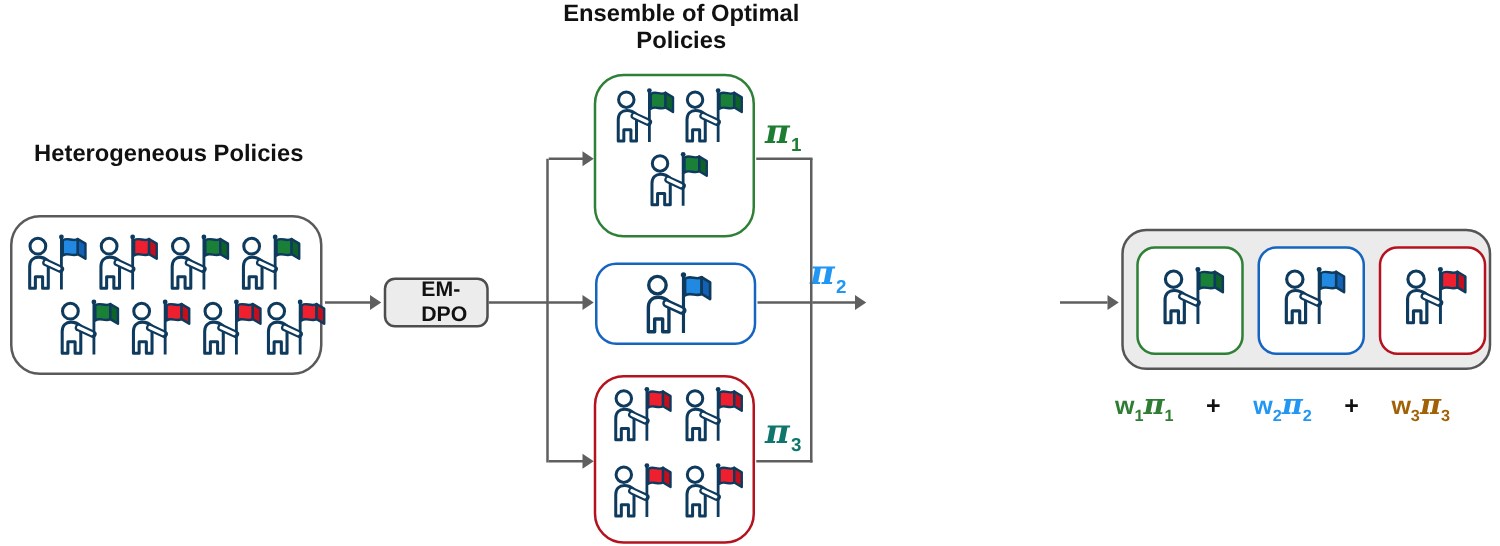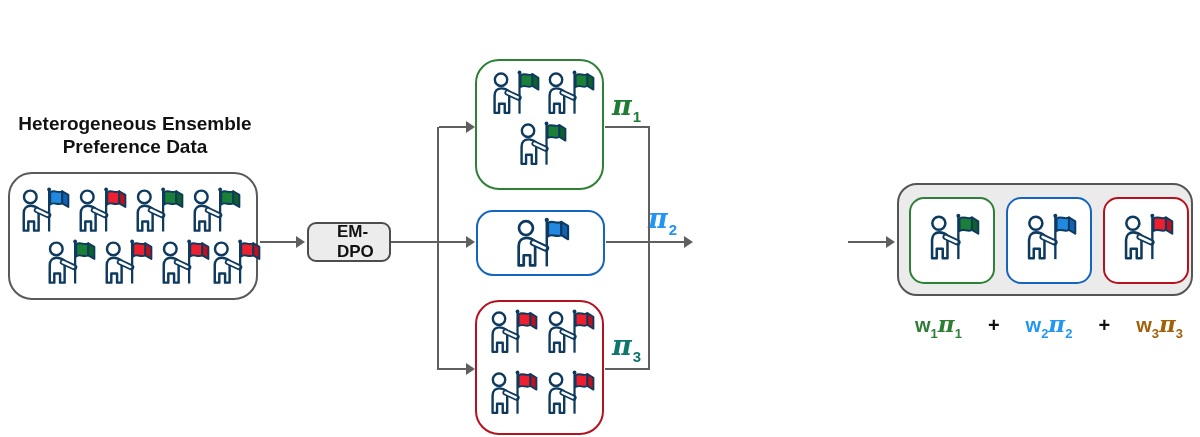--- a/index.html
+++ b/index.html
@@ -46,39 +46,42 @@
 
   
   .pi-label { position:absolute; white-space:nowrap; }
   .pi-sym { font-family:"DejaVu Serif", serif; font-style:italic; font-weight:bold; font-size:27px; }
   .pi-sub { font-size:15px; font-weight:bold; position:relative; top:7px; left:1px; }
   .pi-1 { left:612px; top:90px;  color:#1e7d32; }
   .pi-2 { left:648px; top:203px; color:#2196f3;text-align:right; }
   .pi-3 { left:612px; top:330px; color:#0f766e; }
 
   
-  .formula { position:absolute; left:915px; top:310px; width:268px;
+  .formula { position:absolute; left:892px; top:310px; width:268px;
              display:flex; justify-content:space-between; align-items:baseline; white-space:nowrap; }
   .term { font-weight:bold; font-size:20px; }
   .term .coef { font-family:"Liberation Sans", sans-serif; }
   .term .pisym { font-family:"DejaVu Serif", serif; font-style:italic; font-size:23px; }
   .term .sub { font-size:13px; position:relative; top:6px; }
   .term-1 { color:#2e7d32; }
   .term-2 { color:#2196f3; }
   .term-3 { color:#a16207; }
   .op { color:#111111; font-weight:bold; font-size:20px; }
 </style>
 </head>
 <body>
 
 <div class="canvas">
 
   <div class="title title-input">
-    <div>Heterogeneous Ensemble</div>
-    <div>Preference Data</div>
+    <div>Heterogeneous Policies</div>
+  </div>
+  <div class="title title-ensemble">
+    <div>Ensemble of Optimal</div>
+    <div>Policies</div>
   </div>
 
   <div class="data-box">
     <span class="pf" style="left:5px;top:12px;width:56px">
         <svg viewBox="0 0 64 56" xmlns="http://www.w3.org/2000/svg">
   <circle cx="39" cy="4" r="2.2" fill="#0e3a5e"></circle>
   <line x1="39" y1="4" x2="39" y2="52" stroke="#0e3a5e" stroke-width="2.6"></line>
   <path class="f-main" d="M40.3,7.2 C45,3.8 49,8.8 54,6 L54,19.8 C49,22.6 45,17.6 40.3,21 Z" stroke="#0e3a5e" stroke-width="2.2" stroke-linejoin="round" fill="#2289e2"></path>
   <path class="f-fold" d="M54,6 L61,10.2 L61,24 L54,19.8 Z" stroke="#0e3a5e" stroke-width="2.2" stroke-linejoin="round" fill="#1261b5"></path>
   <circle cx="17.5" cy="12.5" r="7.2" fill="#ffffff" stroke="#0e3a5e" stroke-width="2.8"></circle>

